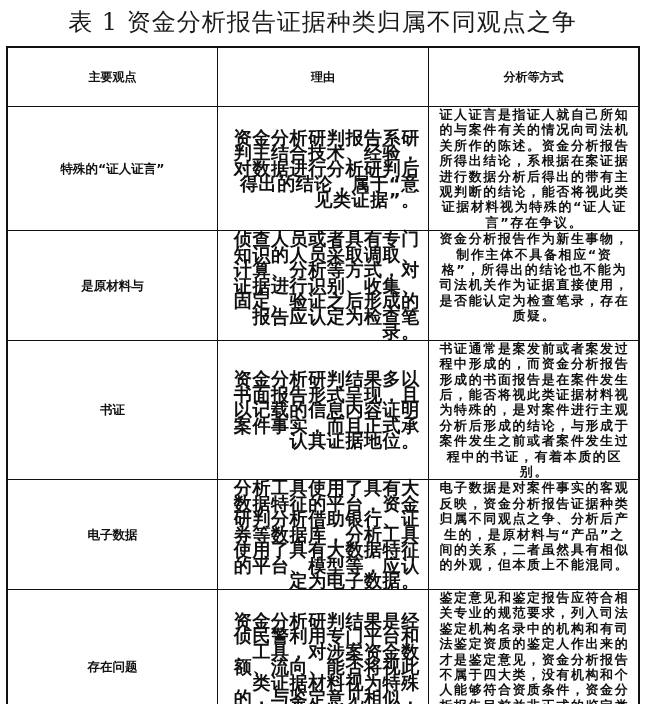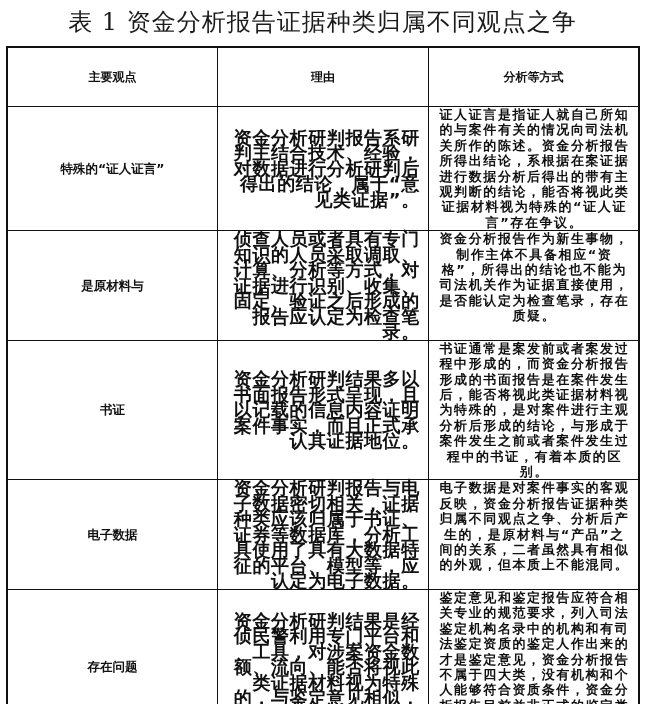--- a/index.html
+++ b/index.html
@@ -58,21 +58,21 @@
       <td class="c2">侦查人员或者具有专门知识的人员采取调取、计算、分析等方式，对证据进行识别、收集、固定、验证之后形成的报告应认定为检查笔录。</td>
       <td class="c3">资金分析报告作为新生事物，制作主体不具备相应“资格”，所得出的结论也不能为司法机关作为证据直接使用，是否能认定为检查笔录，存在质疑。</td>
     </tr>
     <tr class="r3">
       <td class="c1">书证</td>
       <td class="c2">资金分析研判结果多以书面报告形式呈现，且以记载的信息内容证明案件事实，而且正式承认其证据地位。</td>
       <td class="c3">书证通常是案发前或者案发过程中形成的，而资金分析报告形成的书面报告是在案件发生后，能否将视此类证据材料视为特殊的，是对案件进行主观分析后形成的结论，与形成于案件发生之前或者案件发生过程中的书证，有着本质的区别。</td>
     </tr>
     <tr class="r4">
       <td class="c1">电子数据</td>
-      <td class="c2">资金分析研判报告与电子数据密切相关，证据种类应该归属于书证、证券等数据库，分析工具使用了具有大数据特征的平台、模型等，应认定为电子数据。</td>
+      <td class="c2">分析工具使用了具有大数据特征的平台，资金研判分析借助银行、证券等数据库，分析工具使用了具有大数据特征的平台、模型等，应认定为电子数据。</td>
       <td class="c3">电子数据是对案件事实的客观反映，资金分析报告证据种类归属不同观点之争、分析后产生的，是原材料与“产品”之间的关系，二者虽然具有相似的外观，但本质上不能混同。</td>
     </tr>
     <tr class="r5">
       <td class="c1">存在问题</td>
       <td class="c2">资金分析研判结果是经侦民警利用专门平台和工具，对涉案资金数额、流向、能否将视此类证据材料视为特殊的，与鉴定意见相似，应归属于鉴定意见。</td>
       <td class="c3">鉴定意见和鉴定报告应符合相关专业的规范要求，列入司法鉴定机构名录中的机构和有司法鉴定资质的鉴定人作出来的才是鉴定意见，资金分析报告不属于四大类，没有机构和个人能够符合资质条件，资金分析报告目前并非正式的鉴定类型，在法律上不能称之为鉴定意见。</td>
     </tr>
     <tr class="r6">
       <td class="c1">专门性问题报告</td>
       <td class="c2">资金分析报告是从研判主体、形成过程、适用方法看，资金分析报告系“有专门知识的人”就“专门性问题报告”出具的“专门性问题报告”，可以作为定案的根据。</td>

